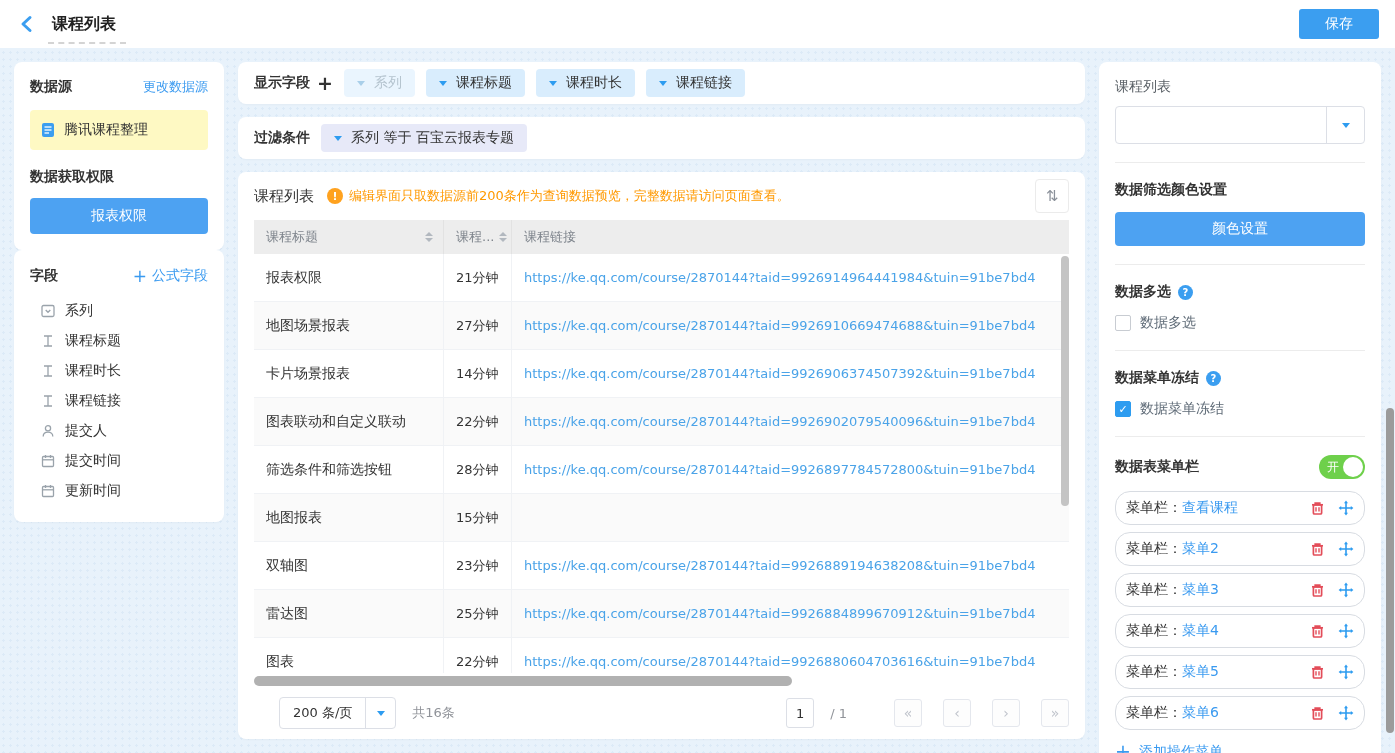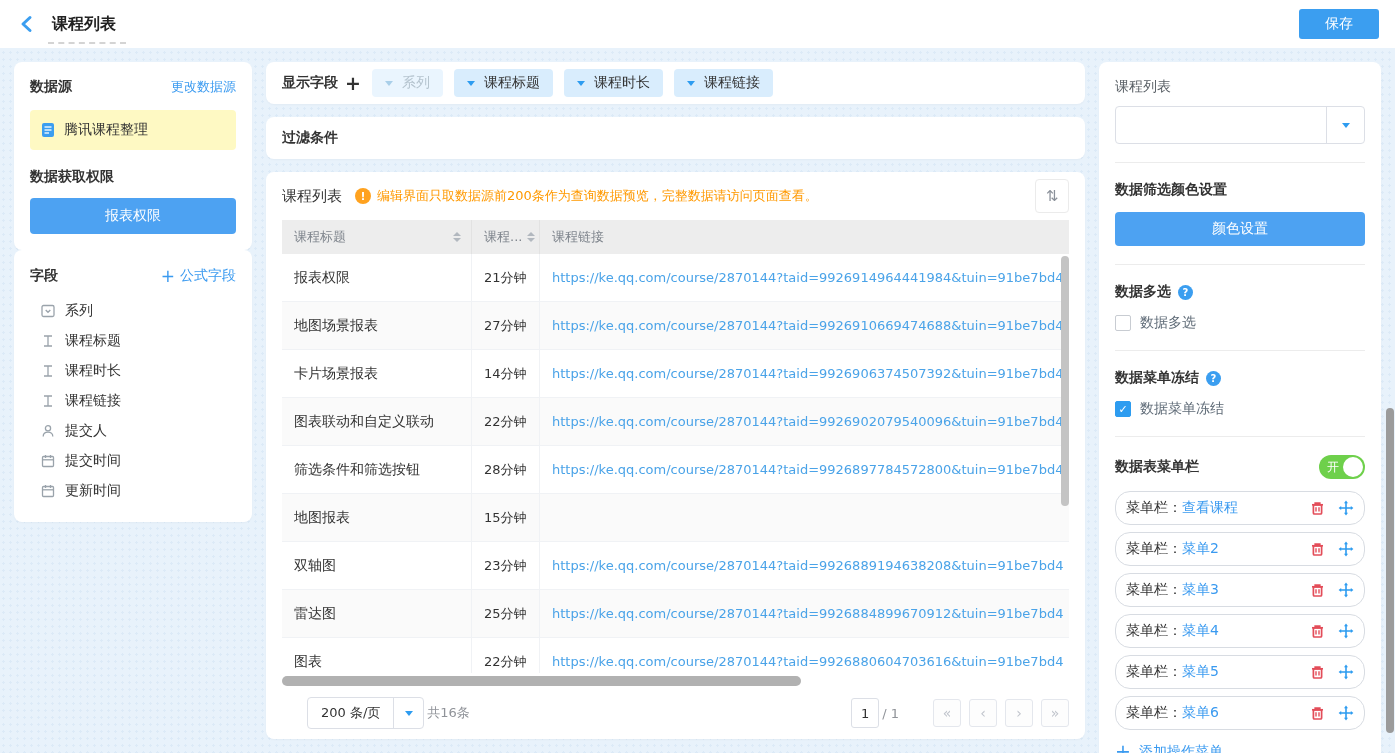--- a/index.html
+++ b/index.html
@@ -16,21 +16,21 @@
   .topbar { height:48px; background:#fff; display:flex; align-items:center; padding:0 16px; }
   .back-btn { width:22px; height:22px; margin-right:14px; cursor:pointer; display:flex; align-items:center; justify-content:center; }
   .page-title { font-size:16px; font-weight:bold; color:#222; position:relative; }
   .page-title::after { content:""; position:absolute; left:-4px; right:-10px; bottom:-9px; border-bottom:2px dashed #d4d4d4; }
   .save-btn { margin-left:auto; width:80px; height:30px; background:#3b9ef0; color:#fff; border:none; border-radius:3px; font-size:14px; cursor:pointer; font-family:inherit; }
 
   .content { display:flex; gap:14px; padding:14px; height:705px; align-items:flex-start; }
   .panel { background:#fff; border-radius:8px; box-shadow:0 1px 2px rgba(0,0,0,0.03); }
 
   
-  .col-left { width:238px; flex:none; }
+  .col-left { width:210px; flex:none; }
   .p-ds, .p-fields { padding:16px; }
   .p-fields { }
   .row-between { display:flex; justify-content:space-between; align-items:center; }
   .sec-title { font-weight:bold; font-size:14px; color:#333; }
   .link { color:#3a9af0; font-size:13px; }
   .ds-item { margin:14px 0 18px; background:#fef9c3; border-radius:4px; height:40px; display:flex; align-items:center; padding:0 10px; gap:8px; font-size:14px; cursor:pointer; }
   .blue-btn { width:100%; height:36px; background:#4da2f2; color:#fff; border:none; border-radius:4px; font-size:14px; margin-top:12px; cursor:pointer; font-family:inherit; }
   .fields-list { margin-top:10px; }
   .field-item { display:flex; align-items:center; gap:9px; height:30px; padding-left:10px; font-size:14px; color:#333; cursor:pointer; }
   .f-icon { width:16px; height:16px; flex:none; display:flex; }
@@ -69,21 +69,21 @@
   .t-row:nth-child(even) { background:#fafafa; }
   .t-row .tc1, .t-row .tc2 { border-right:1px solid #f0f2f5; }
   .t-row .tc1 { justify-content:flex-start; font-size:14px; }
   .t-row .tc2 { font-size:13px; }
   .t-link { color:#4aa3e8; font-size:13px; white-space:nowrap; overflow:hidden; }
   .v-thumb { position:absolute; right:0; top:2px; width:8px; height:250px; background:#c4c4c4; border-radius:4px; }
 
   .hscroll { height:12px; flex:none; position:relative; margin-top:2px; }
   .h-thumb { position:absolute; left:0; top:1px; height:10px; width:66%; background:#b1b1b1; border-radius:5px; }
 
-  .t-footer { height:52px; flex:none; display:flex; align-items:center; gap:3px; font-size:13px;padding-left:25px; }
+  .t-footer { height:52px; flex:none; display:flex; align-items:center; gap:16px; font-size:13px;padding-left:25px; }
   .psize { height:32px; border:1px solid #dcdfe6; border-radius:4px; display:flex; align-items:stretch; cursor:pointer; background:#fff; }
   .psize-val { padding:0 13px; display:flex; align-items:center; color:#333; font-size:13px; }
   .psize-caret { width:30px; border-left:1px solid #dcdfe6; display:flex; align-items:center; justify-content:center; }
   .total { color:#909399; }
   .spacer { flex:1; }
   .page-box { width:28px; height:30px; border:1px solid #dcdfe6; border-radius:3px; background:#fff; display:flex; align-items:center; justify-content:center; color:#333; }
   .of { color:#909399; margin-right:26px; }
   .pg-btn { width:28px; height:28px; border:1px solid #e4e7ed; background:#fdfdfd; border-radius:3px; color:#c0c4cc; font-size:14px; display:flex; align-items:center; justify-content:center; margin-left:5px; cursor:default; }
 
   
@@ -245,20 +245,24 @@
       <span class="chip">
           <i class="caret"></i>
           <span>课程链接</span>
         </span>
     </div>
 
     <div class="panel bar">
       <span class="bar-label">
           <span>过滤条件</span>
         </span>
+      <span class="chip filter">
+          <i class="caret"></i>
+          <span>系列 等于 百宝云报表专题</span>
+        </span>
     </div>
 
     <div class="panel table-panel">
       <div class="tp-head">
         <span class="tp-title">课程列表</span>
         <span class="warn">
           <span class="warn-icon">!</span>
           <span>编辑界面只取数据源前200条作为查询数据预览，完整数据请访问页面查看。</span>
         </span>
         <button class="sort-btn">⇅</button>

